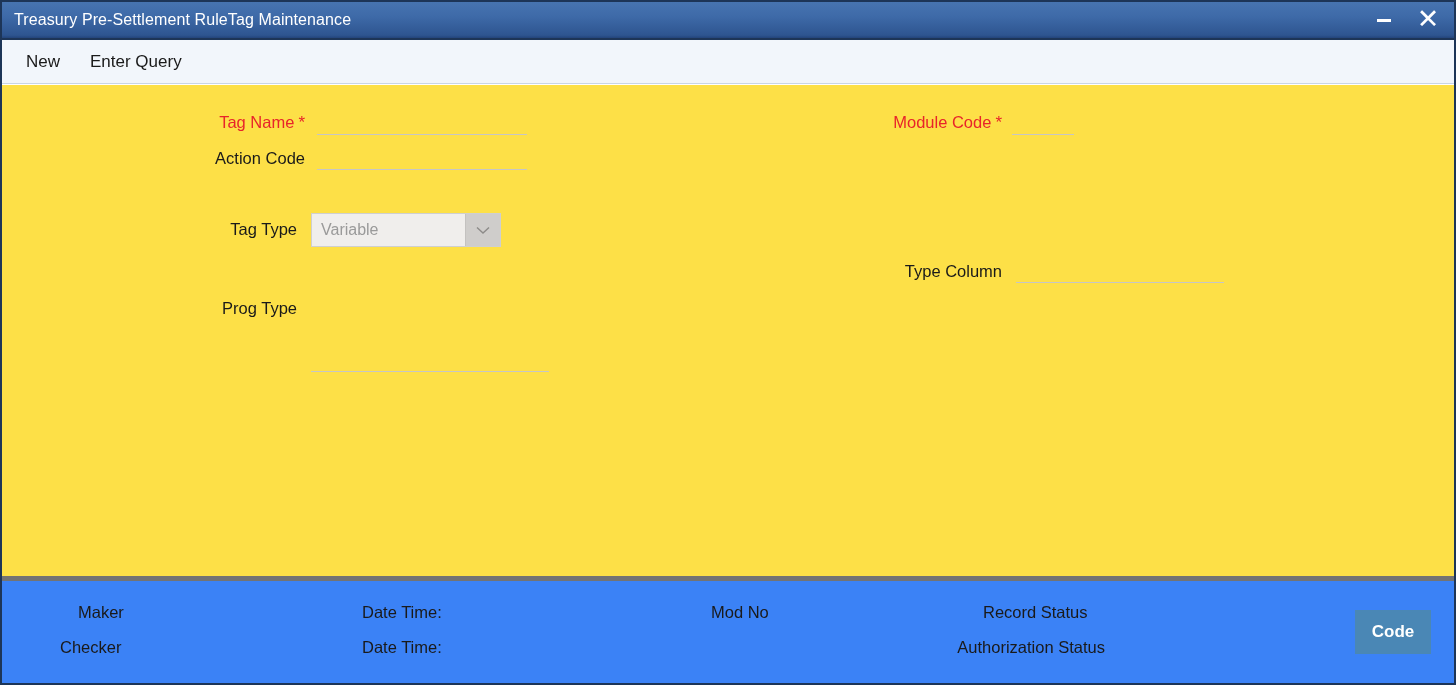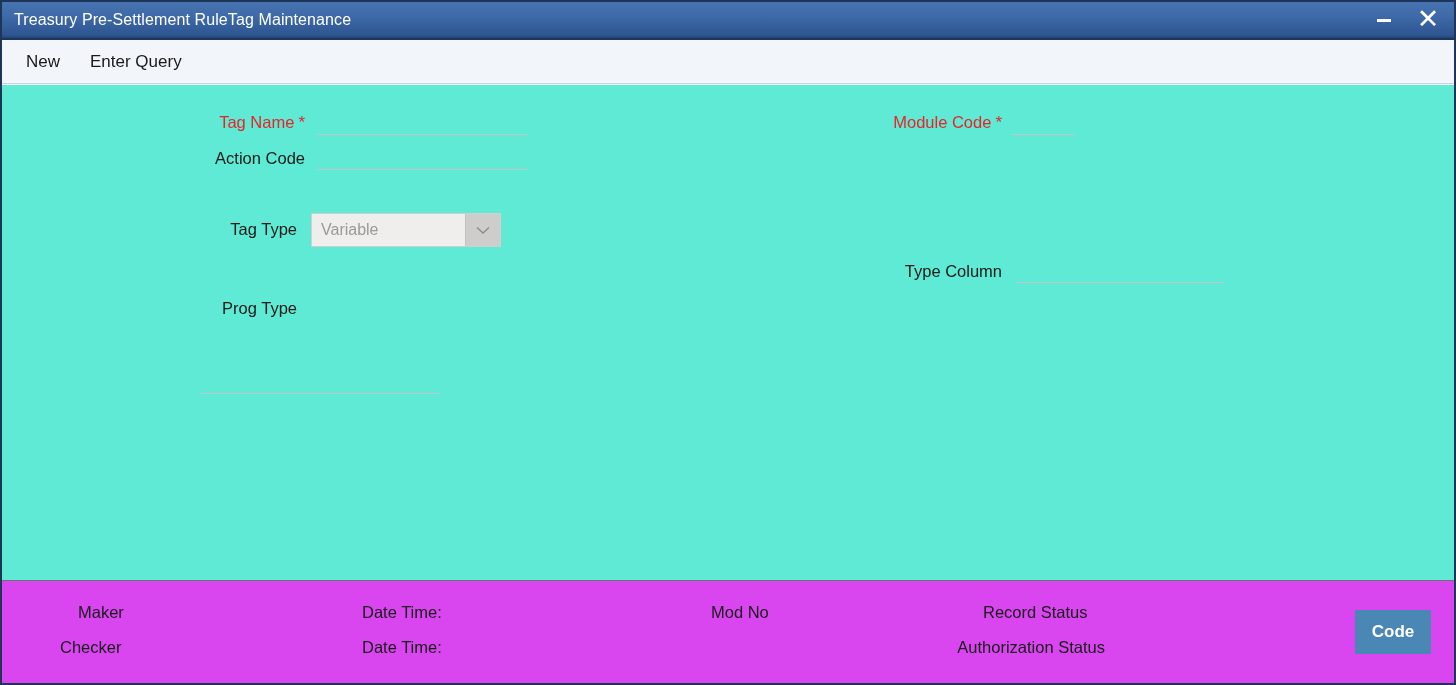--- a/index.html
+++ b/index.html
@@ -88,21 +88,21 @@
     white-space: nowrap;
   }
   .toolbar-item:first-child { margin-left: 14px; }
 
   
   .body {
     position: absolute;
     left: 0; top: 83px;
     right: 0;
     bottom: 102px;
-    background: #5eead4;
+    background: #fde047;
     padding-left: 16px;
   }
 
   .field {
     position: absolute;
     display: flex;
     align-items: flex-end;
   }
   .field-label {
     font-size: 16.5px;
@@ -171,22 +171,22 @@
     cursor: pointer;
   }
   .combo-arrow svg { display: block; }
 
   
   .footer {
     position: absolute;
     left: 0; right: 0;
     bottom: 0;
     height: 102px;
-    background: #d946ef;
-    border-top: 1px solid #737373;
+    background: #3b82f6;
+    border-top: 5px solid #737373;
   }
   .foot-label {
     position: absolute;
     font-size: 16.5px;
     color: #1a1a1a;
     line-height: 23px;
     white-space: nowrap;
   }
   .foot-label.wrap { white-space: normal; text-align: right; }
 
@@ -246,21 +246,21 @@
         <div class="combo-value">Variable</div>
         <div class="combo-arrow">
           <svg width="14" height="9" viewBox="0 0 14 9" aria-hidden="true">
             <path d="M1 1.5 L7 7 L13 1.5" fill="none" stroke="#8d8b89" stroke-width="1.4"></path>
           </svg>
         </div>
       </div>
     </div>
 
 
-    <div class="field" style="left:185px; top:213px; width:370px; align-items:flex-start;flex-direction:column;">
+    <div class="field" style="left:185px; top:213px; width:370px; align-items:flex-start;">
       <div class="field-label" style="width:110px; padding-top:0;">Prog Type</div>
       <textarea class="underline-input" style="width: 238px; height: 74px; margin-left: 14px;" placeholder=""></textarea>
     </div>
 
     <div class="field" style="left:875px; top:27px;">
       <div class="field-label required" style="width:125px;"><span>Module Code</span><span class="req-star">*</span></div>
       <input class="underline-input" style="width: 62px; margin-left: 10px;" placeholder="">
     </div>
 
 

